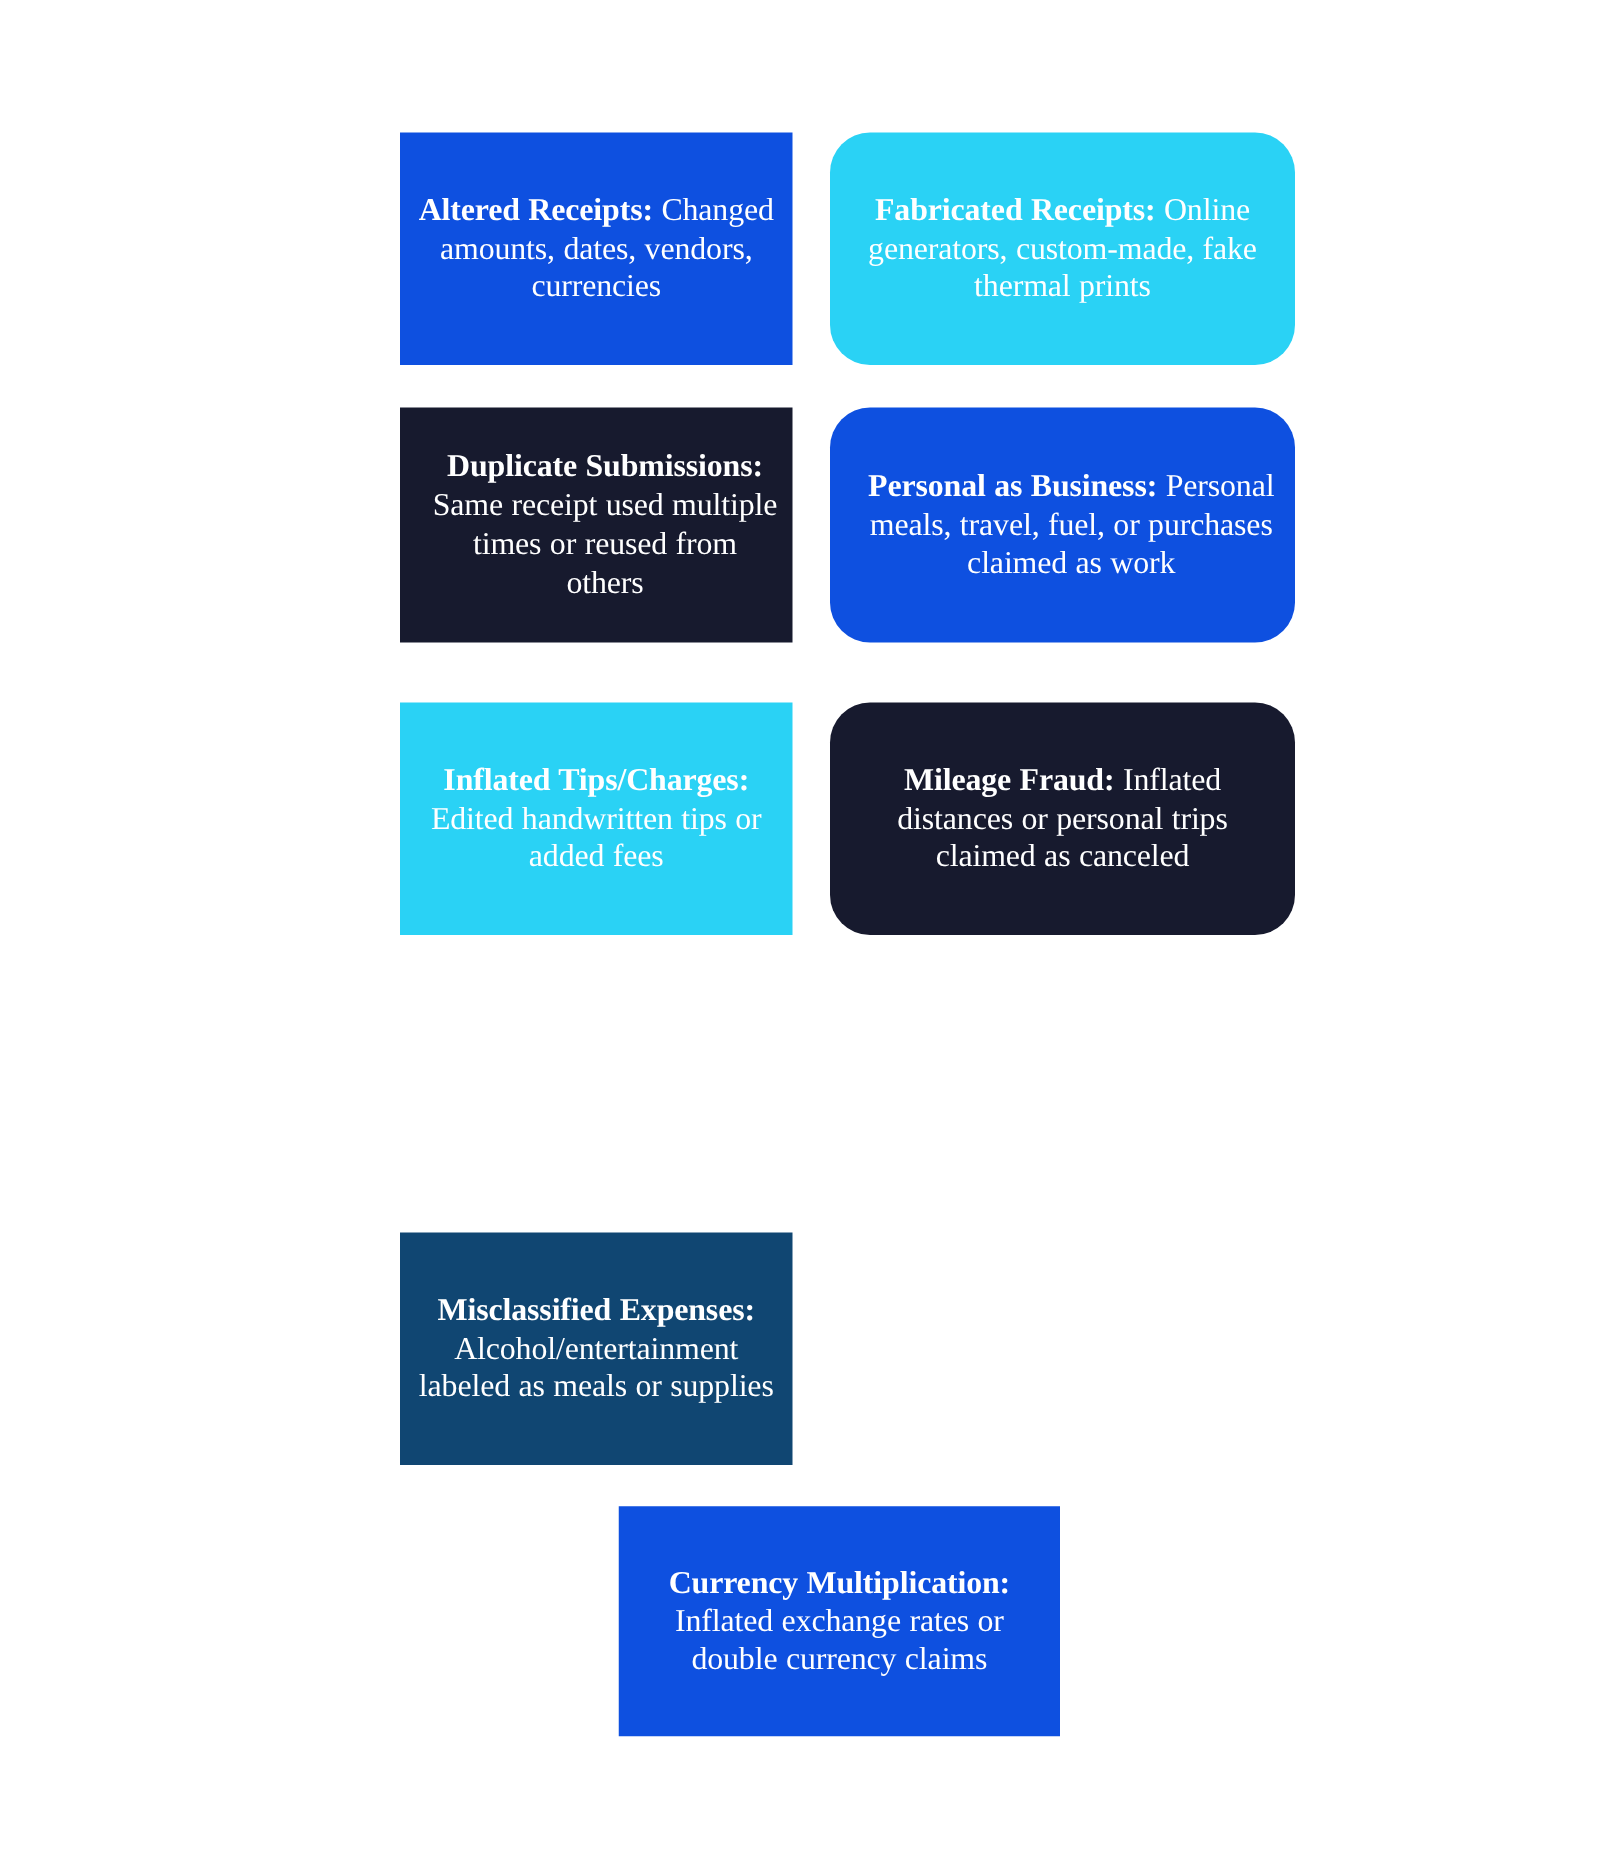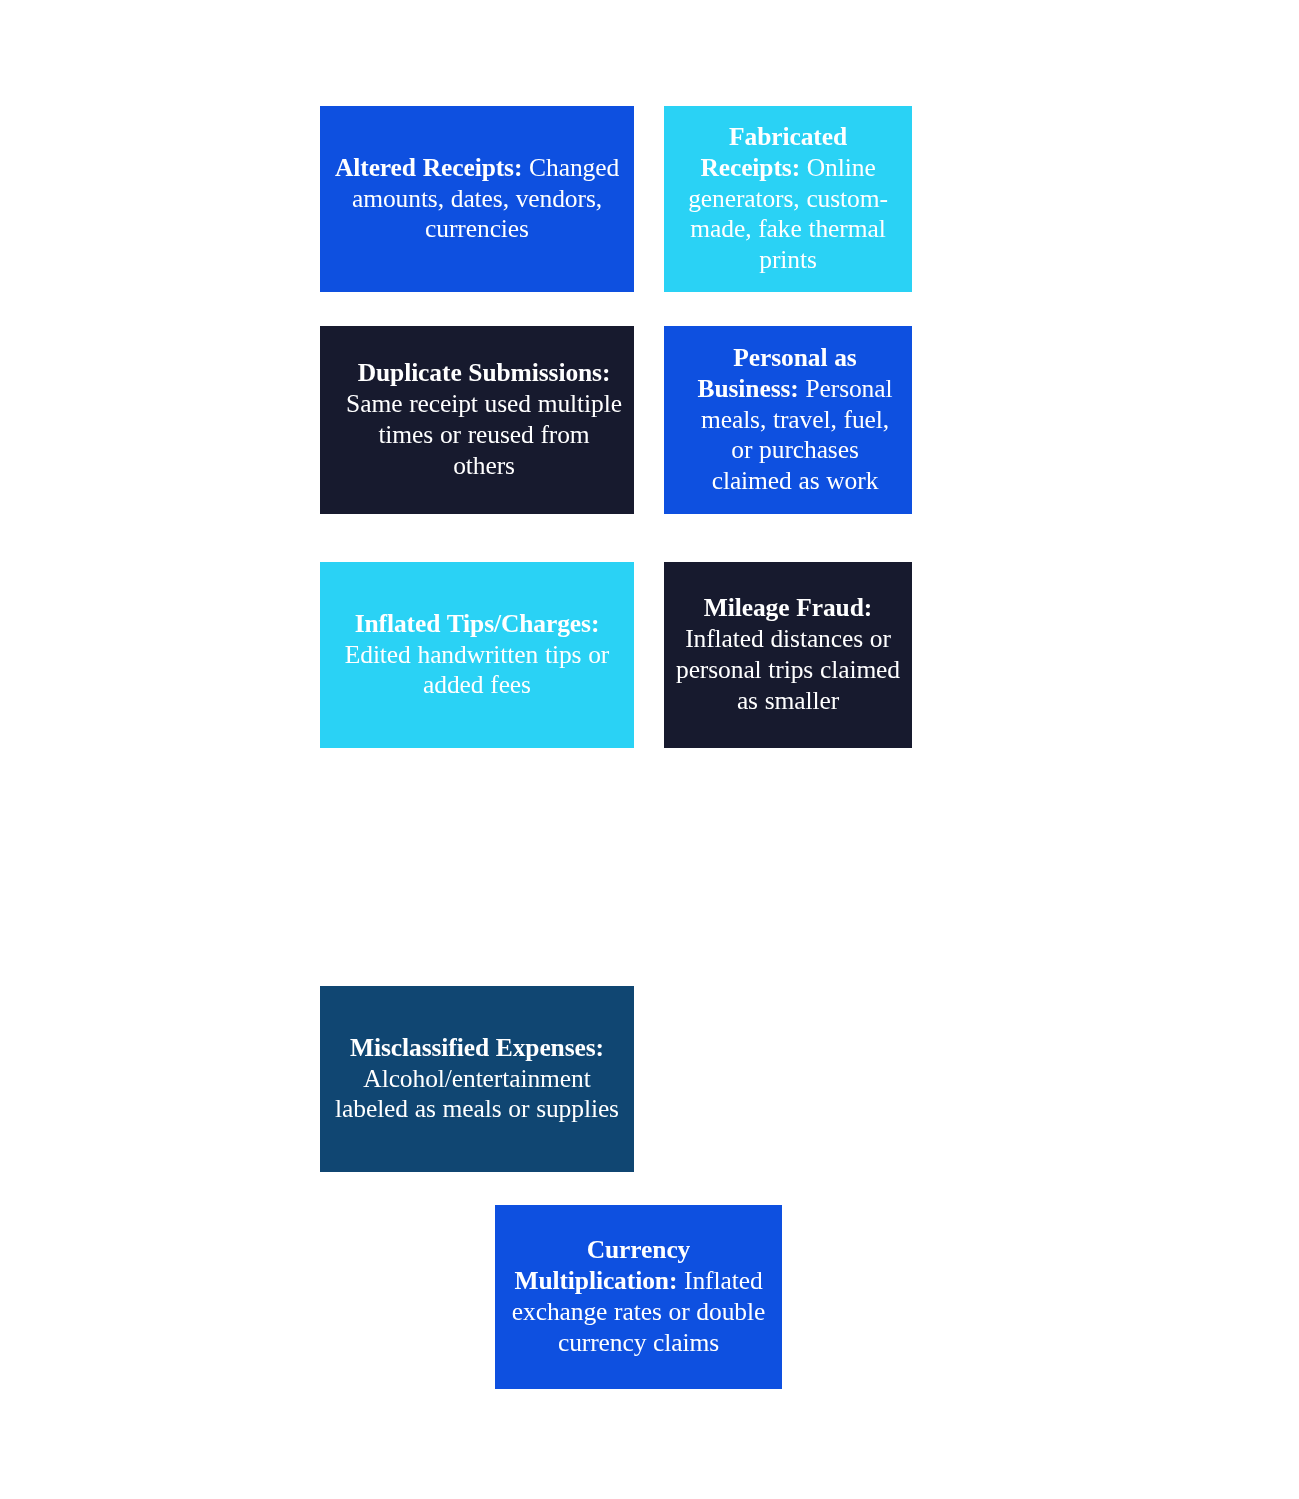--- a/index.html
+++ b/index.html
@@ -42,31 +42,31 @@
   .card .term {
     font-weight: bold;
   }
 
   .card .desc {
     font-weight: normal;
   }
 
   
   .col-left  { left: 320px;  width: 314px; }
-  .col-right { left: 664px;  width: 248px; }
+  .col-right { left: 664px;  width: 372px; border-radius: 32px; }
 
   .row-1 { top: 106px;  height: 186px; }
   .row-2 { top: 326px;  height: 188px; padding-left: 26px; }
   .row-3 { top: 546px;  height: 186px; margin-top: 16px; }
   .row-4 { top: 766px;  height: 186px; }
   .row-5 { top: 986px;  height: 186px; }
 
   .card-solo {
     left: 495px;
-    width: 287px;
+    width: 353px;
     top: 1205px;
     height: 184px;
   }
 </style>
 </head>
 <body style="background: rgb(255, 255, 255);">
 
 <div id="board">
 
   <div class="card col-left row-1" style="background: rgb(14, 80, 224);">
@@ -94,21 +94,21 @@
   </div>
 
   <div class="card col-left row-3" style="background: rgb(42, 210, 245);">
     <div class="copy">
       <span class="term">Inflated Tips/Charges:</span><span class="desc"> Edited handwritten tips or added fees</span>
     </div>
   </div>
 
   <div class="card col-right row-3" style="background: rgb(23, 26, 46);">
     <div class="copy">
-      <span class="term">Mileage Fraud:</span><span class="desc"> Inflated distances or personal trips claimed as smaller</span>
+      <span class="term">Mileage Fraud:</span><span class="desc"> Inflated distances or personal trips claimed as canceled</span>
     </div>
   </div>
 
 
 
   <div class="card col-left row-5" style="background: rgb(16, 70, 114);">
     <div class="copy">
       <span class="term">Misclassified Expenses:</span><span class="desc"> Alcohol/entertainment labeled as meals or supplies</span>
     </div>
   </div>

